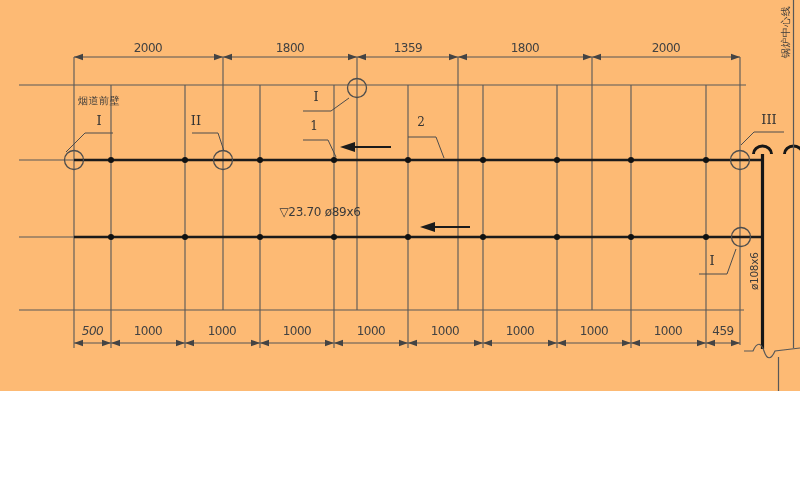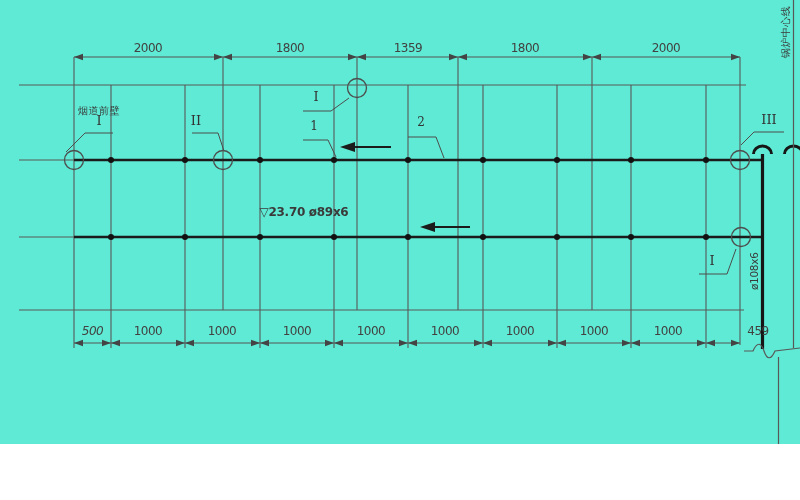--- a/index.html
+++ b/index.html
@@ -1,16 +1,16 @@
 <!DOCTYPE html>
 <html><head>
 <meta charset="utf-8">
 <style>
   html,body{margin:0;padding:0;background:#ffffff;}
-  #stage{position:relative;width:800px;height:444px;background:#5eead4;overflow:hidden;
+  #stage{position:relative;width:800px;height:391px;background:#fdba74;overflow:hidden;
          font-family:"DejaVu Sans",sans-serif;}
   #stage svg{position:absolute;left:0;top:0;}
   .lbl{position:absolute;color:#3d3d3d;font-size:12px;line-height:1;text-align:center;
        white-space:nowrap;}
   .dim{font-size:12px;letter-spacing:-0.5px;color:#424242;}
   .marker{font-family:"DejaVu Serif",serif;font-size:13px;color:#333;}
   .detail{font-family:"DejaVu Serif",serif;font-size:12px;color:#333;}
   .cjk{font-size:10px;color:#3a3a3a;letter-spacing:0.5px;}
   .rot{transform:rotate(-90deg);transform-origin:center center;}
   .note{font-size:12px;color:#3a3a3a;letter-spacing:-0.3px;}
@@ -118,28 +118,28 @@
 
   <div class="lbl dim" style="left:75px;top:325px;width:35px;font-style:italic;">500</div>
   <div class="lbl dim" style="left:130px;top:325px;width:36px;">1000</div>
   <div class="lbl dim" style="left:204px;top:325px;width:36px;">1000</div>
   <div class="lbl dim" style="left:279px;top:325px;width:36px;">1000</div>
   <div class="lbl dim" style="left:353px;top:325px;width:36px;">1000</div>
   <div class="lbl dim" style="left:427px;top:325px;width:36px;">1000</div>
   <div class="lbl dim" style="left:502px;top:325px;width:36px;">1000</div>
   <div class="lbl dim" style="left:576px;top:325px;width:36px;">1000</div>
   <div class="lbl dim" style="left:650px;top:325px;width:36px;">1000</div>
-  <div class="lbl dim" style="left:706px;top:325px;width:34px;margin-left:35px;">459</div>
+  <div class="lbl dim" style="left:706px;top:325px;width:34px;">459</div>
 
-  <div class="lbl cjk" style="left:76px;top:96px;width:46px;margin-top:10px;">烟道前壁</div>
+  <div class="lbl cjk" style="left:76px;top:96px;width:46px;">烟道前壁</div>
   <div class="lbl marker" style="left:90px;top:114px;width:18px;">I</div>
   <div class="lbl marker" style="left:186px;top:114px;width:20px;">II</div>
   <div class="lbl marker" style="left:307px;top:90px;width:18px;">I</div>
   <div class="lbl detail" style="left:305px;top:120px;width:18px;">1</div>
   <div class="lbl detail" style="left:412px;top:116px;width:18px;">2</div>
   <div class="lbl marker" style="left:754px;top:113px;width:30px;text-align:center;">III</div>
   <div class="lbl marker" style="left:703px;top:254px;width:18px;">I</div>
-  <div class="lbl note" style="left:244px;top:206px;width:120px;font-weight:bold;">▽23.70 ø89x6</div>
+  <div class="lbl note" style="left:260px;top:206px;width:120px;">▽23.70 ø89x6</div>
   <div class="lbl rnote rot" style="left:709px;top:266px;width:90px;">ø108x6</div>
   <div class="lbl cjk rot" style="left:758px;top:27px;width:56px;">锅炉中心线</div>
   <div class="lbl tag" style="left:763px;top:471px;width:31px;margin-top:28px;">N3</div>
 
 </div>
 
 </body></html>

